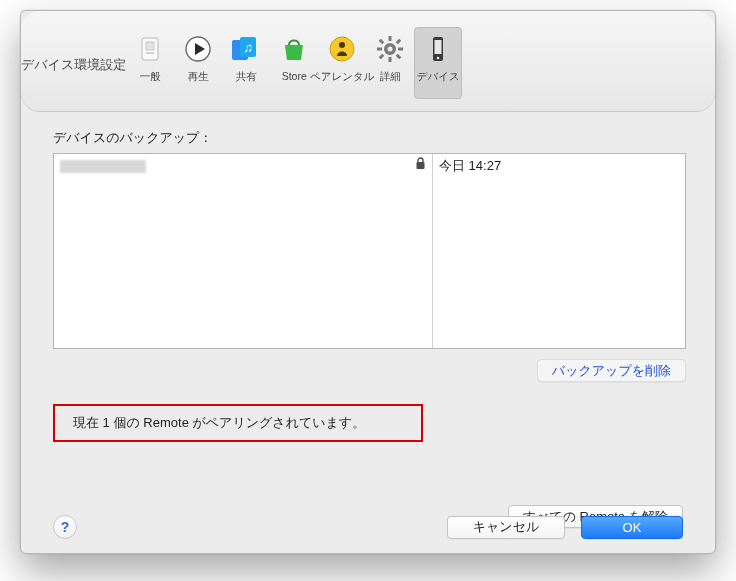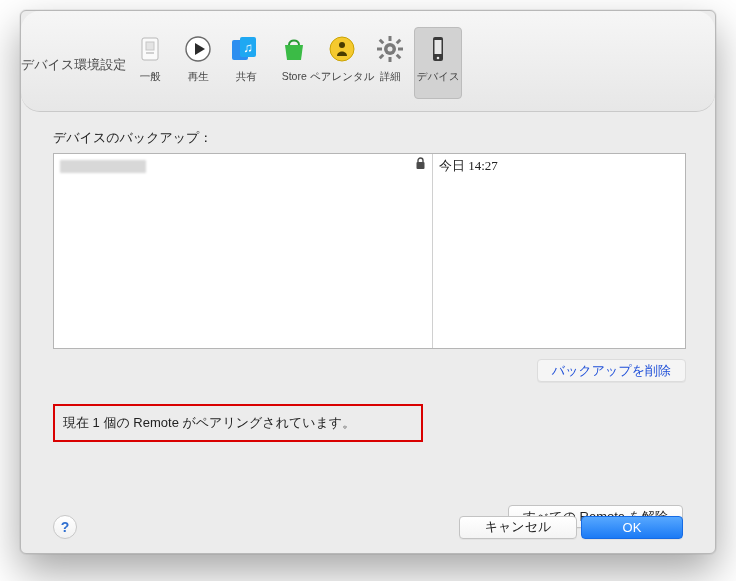--- a/index.html
+++ b/index.html
@@ -95,21 +95,20 @@
     position: relative;
     overflow: hidden;
   }
   .col-left { flex: 1 1 60%; border-right: 1px solid #d0d0d0; }
   .col-right { flex: 1 1 40%; }
   .backup-cell {
     padding: 3px 6px;
     display: flex;
     align-items: center;
     height: 18px;
-    font-family: Liberation Serif, serif;
   }
   .device-name-blur {
     display: inline-block;
     width: 86px;
     height: 13px;
     background: #d8d8d8;
     filter: blur(1px);
     border-radius: 1px;
   }
   .lock-icon {
@@ -175,21 +174,21 @@
     position: absolute;
     left: 3px; top: 0px;
     width: 4px; height: 8px;
     border: solid #fff;
     border-width: 0 2px 2px 0;
     transform: rotate(40deg);
   }
   .status-line {
     font-size: 13px;
     margin-top: 2px;
-    margin-left: 2px;
+    margin-left: 12px;
   }
   .right-area {
     position: absolute;
     right: 32px;
     top: 394px;
   }
   .footer {
     position: absolute;
     left: 32px;
     right: 32px;
@@ -206,21 +205,21 @@
     display: flex;
     align-items: center;
     justify-content: center;
     color: #2f6fd0;
     font-weight: 600;
     font-size: 14px;
   }
   .footer-btns {
     margin-left: auto;
     display: flex;
-    gap: 4px;
+    gap: 16px;
   }
   .btn.cancel { min-width: 88px; }
 </style>
 </head>
 <body>
 
 <div class="window">
 
   <div class="toolbar">
     <div class="toolbar-title">デバイス環境設定</div>

